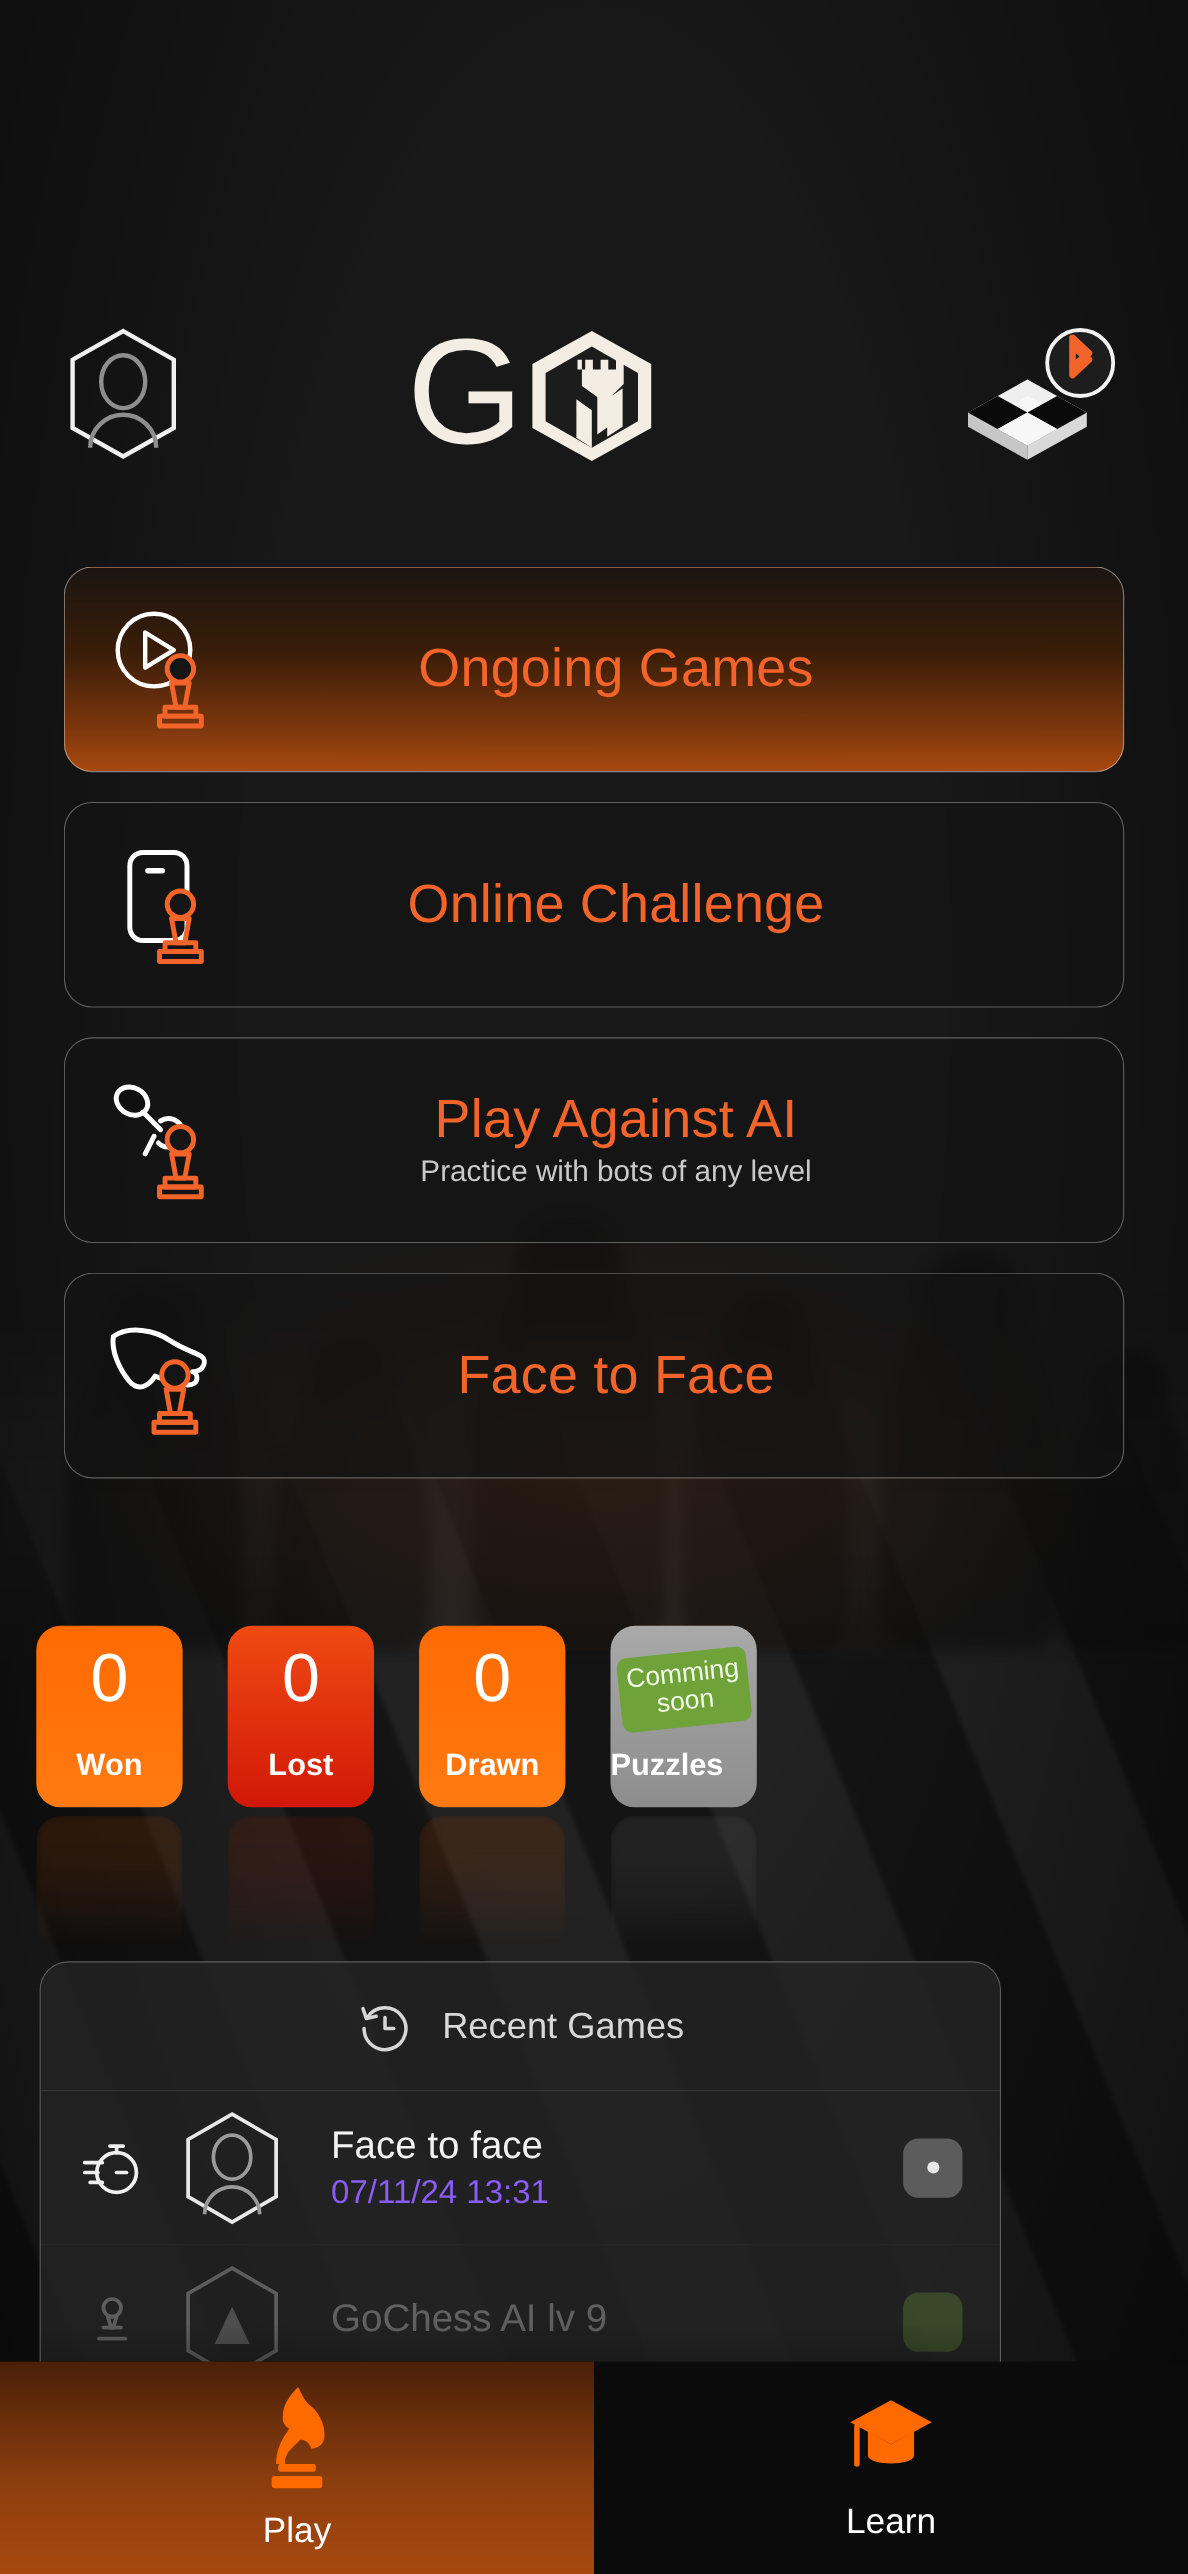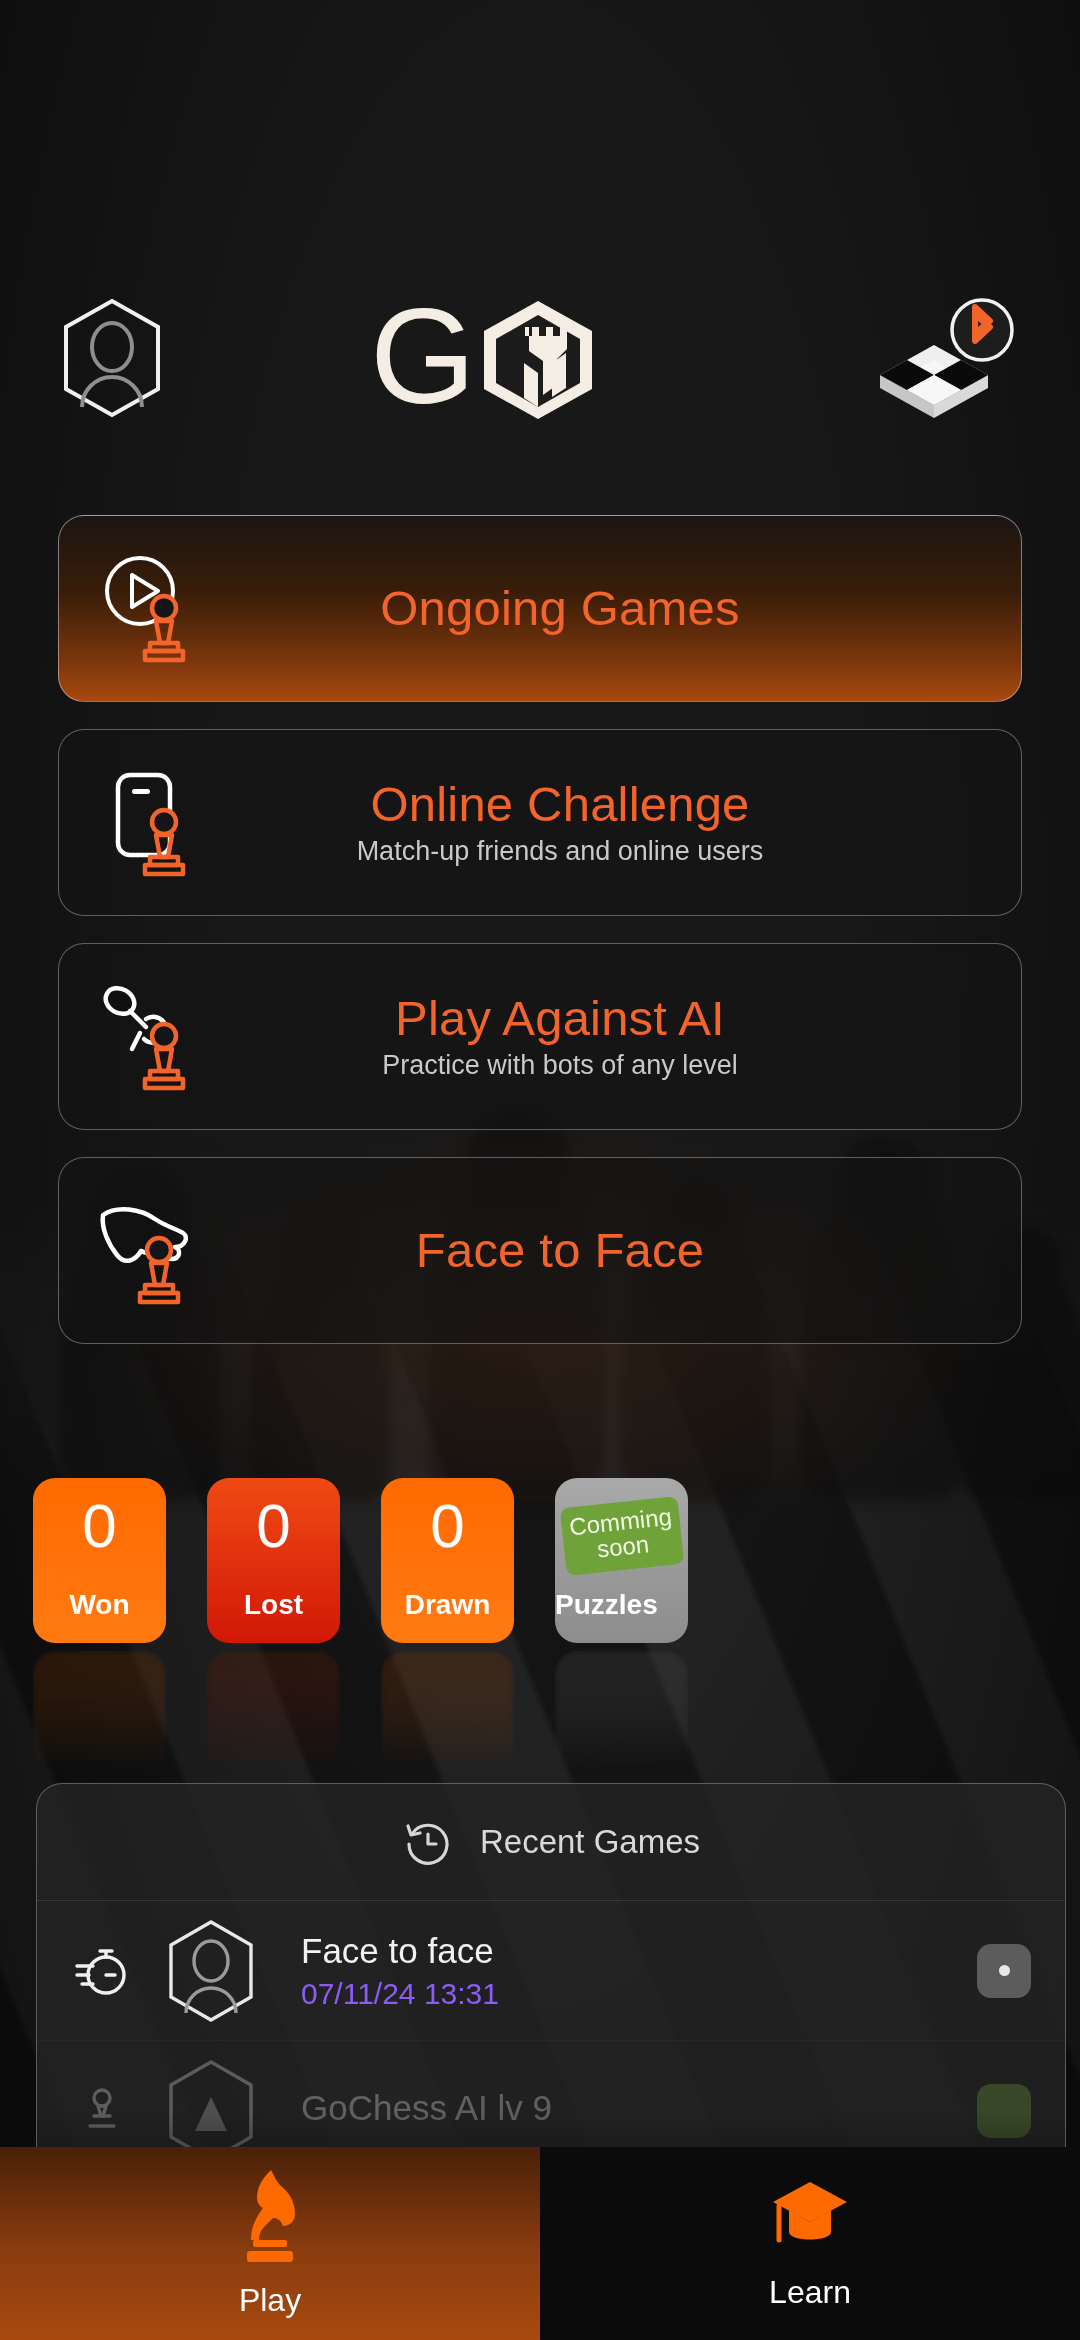--- a/index.html
+++ b/index.html
@@ -94,21 +94,21 @@
   .refl { width:133px; height:150px; border-radius:22px; opacity:.30;
           -webkit-mask-image:linear-gradient(180deg,rgba(0,0,0,.9),rgba(0,0,0,0) 78%);
           mask-image:linear-gradient(180deg,rgba(0,0,0,.9),rgba(0,0,0,0) 78%); filter:blur(3px); }
   .refl.won{background:linear-gradient(0deg,#FF6A00,#7d3404);}
   .refl.lost{background:linear-gradient(0deg,#D11807,#6e2003);}
   .refl.drawn{background:linear-gradient(0deg,#FF6A00,#7d3404);}
   .refl.puzzles{background:linear-gradient(0deg,#9a9a9a,#4a4a4a);}
 
   
   .recent {
-    position:absolute; top:1783px; left:36px; width:1030px; height:450px;
+    position:absolute; top:1783px; left:36px; width:874px; height:450px;
     border:1.5px solid rgba(185,185,185,.40); border-top-left-radius:26px; border-top-right-radius:26px;
     background:rgba(36,36,36,.80); overflow:hidden;
   }
   .recent-head { height:116px; display:flex; align-items:center; justify-content:center; gap:26px; }
   .recent-head .rh-label { color:#d8d8d8; font-size:33px; }
   .rg-row { display:flex; align-items:center; height:140px; padding:0 34px; gap:26px;
             border-top:1px solid rgba(255,255,255,.10); }
   .rg-row:first-of-type { border-top:none; }
   .rg-mode-icon { width:62px; flex:0 0 62px; display:flex; justify-content:center; }
   .rg-avatar { width:104px; flex:0 0 104px; display:flex; justify-content:center; }
@@ -218,21 +218,20 @@
           <g fill="none" stroke="#F2642A" stroke-width="4.5" stroke-linejoin="round" stroke-linecap="round">
             <circle cx="70" cy="61" r="12" fill="#151515"></circle>
             <path d="M62 74 h16 l-4 22 h-8 z"></path>
             <path d="M56 96 h28 v8 h-28 z"></path>
             <path d="M51 104 h38 v9 h-38 z"></path>
           </g>
         </svg>
       </div>
       <div class="card-text">
         <div class="card-title">Online Challenge</div>
-        <div class="card-sub">Match-up friends and online users</div>
       </div>
     </div>
 
     <div class="card">
       <div class="card-icon">
         <svg width="120" height="124" viewBox="0 0 120 124">
           <g fill="none" stroke="#ffffff" stroke-width="4.5" stroke-linecap="round" stroke-linejoin="round">
             <ellipse cx="26" cy="26" rx="15" ry="12" transform="rotate(30 26 26)" fill="#101010"></ellipse>
             <path d="M36 36 L52 52"></path>
             <path d="M52 44 a13 13 0 1 1 -2 20"></path>

